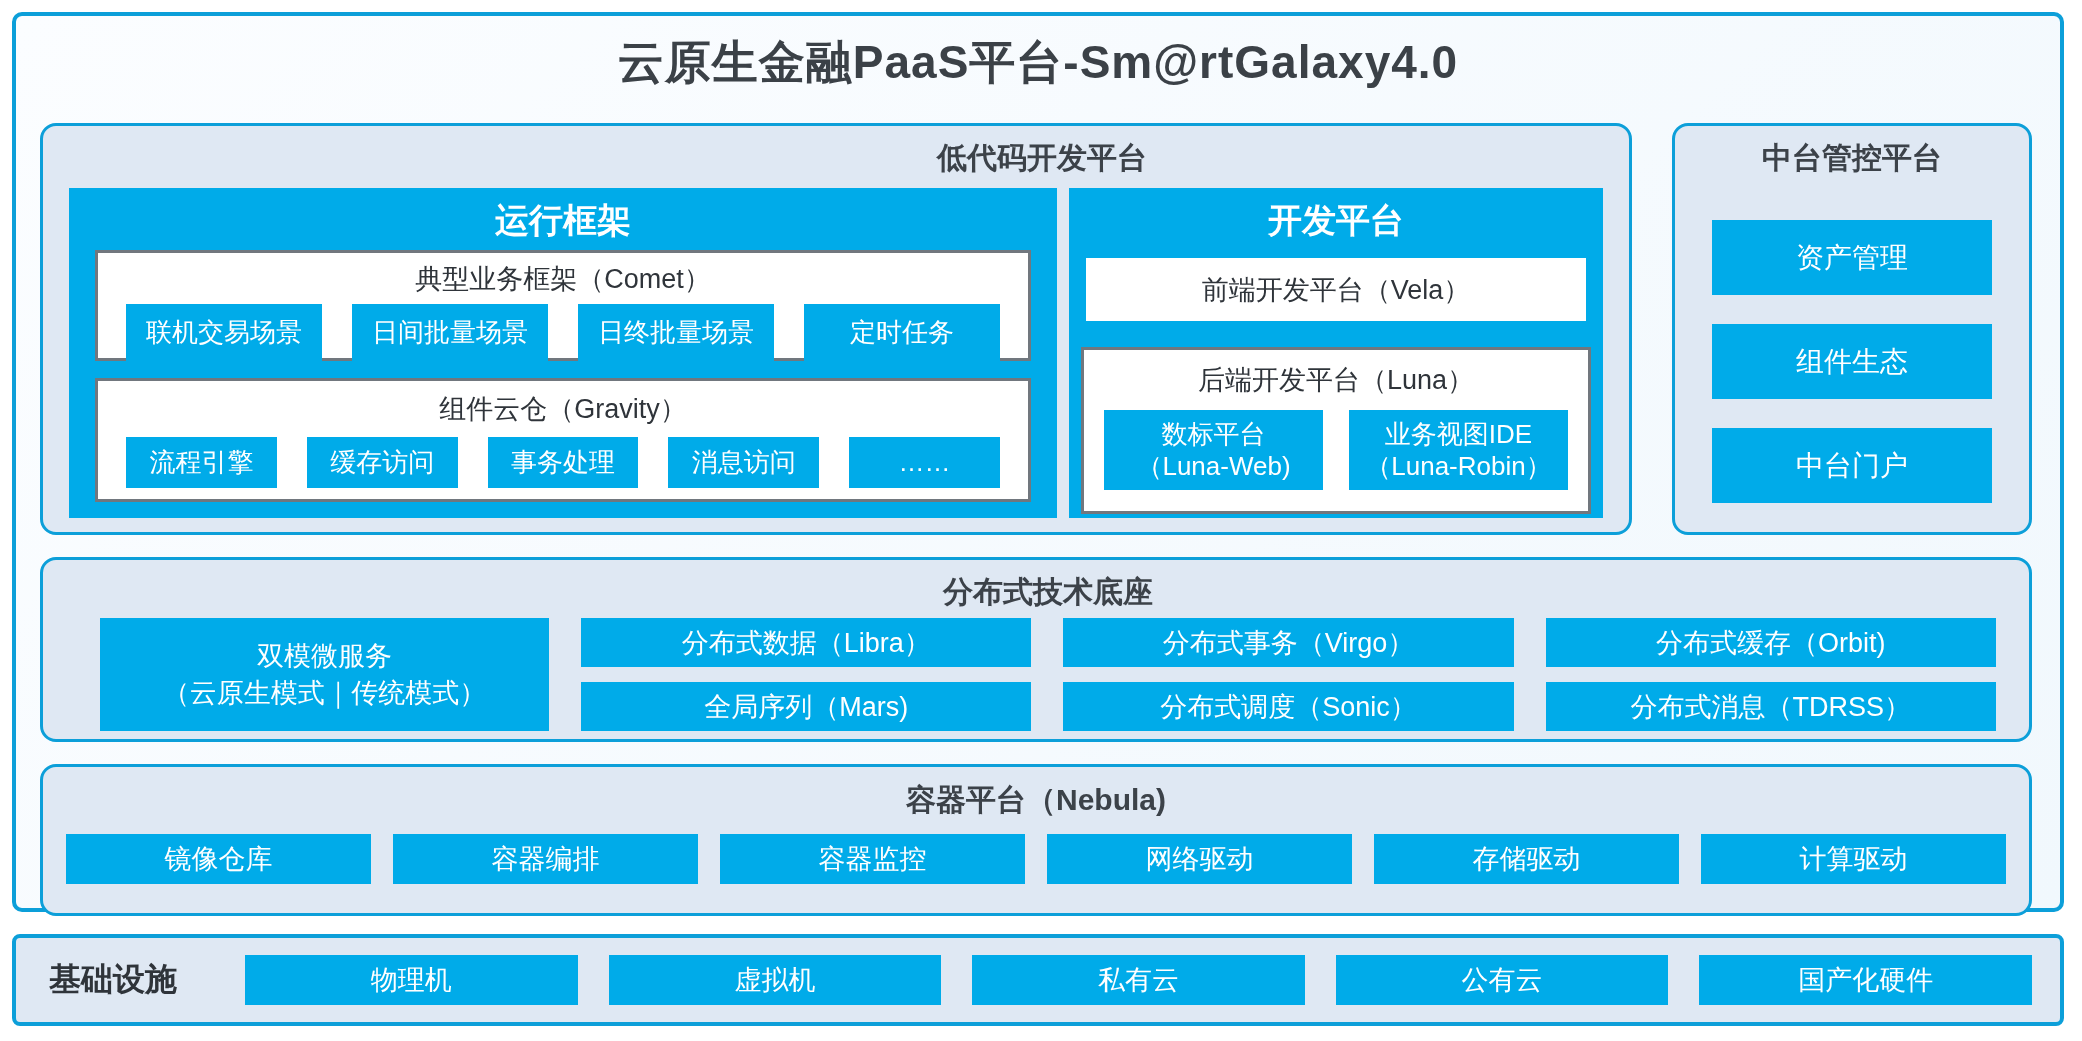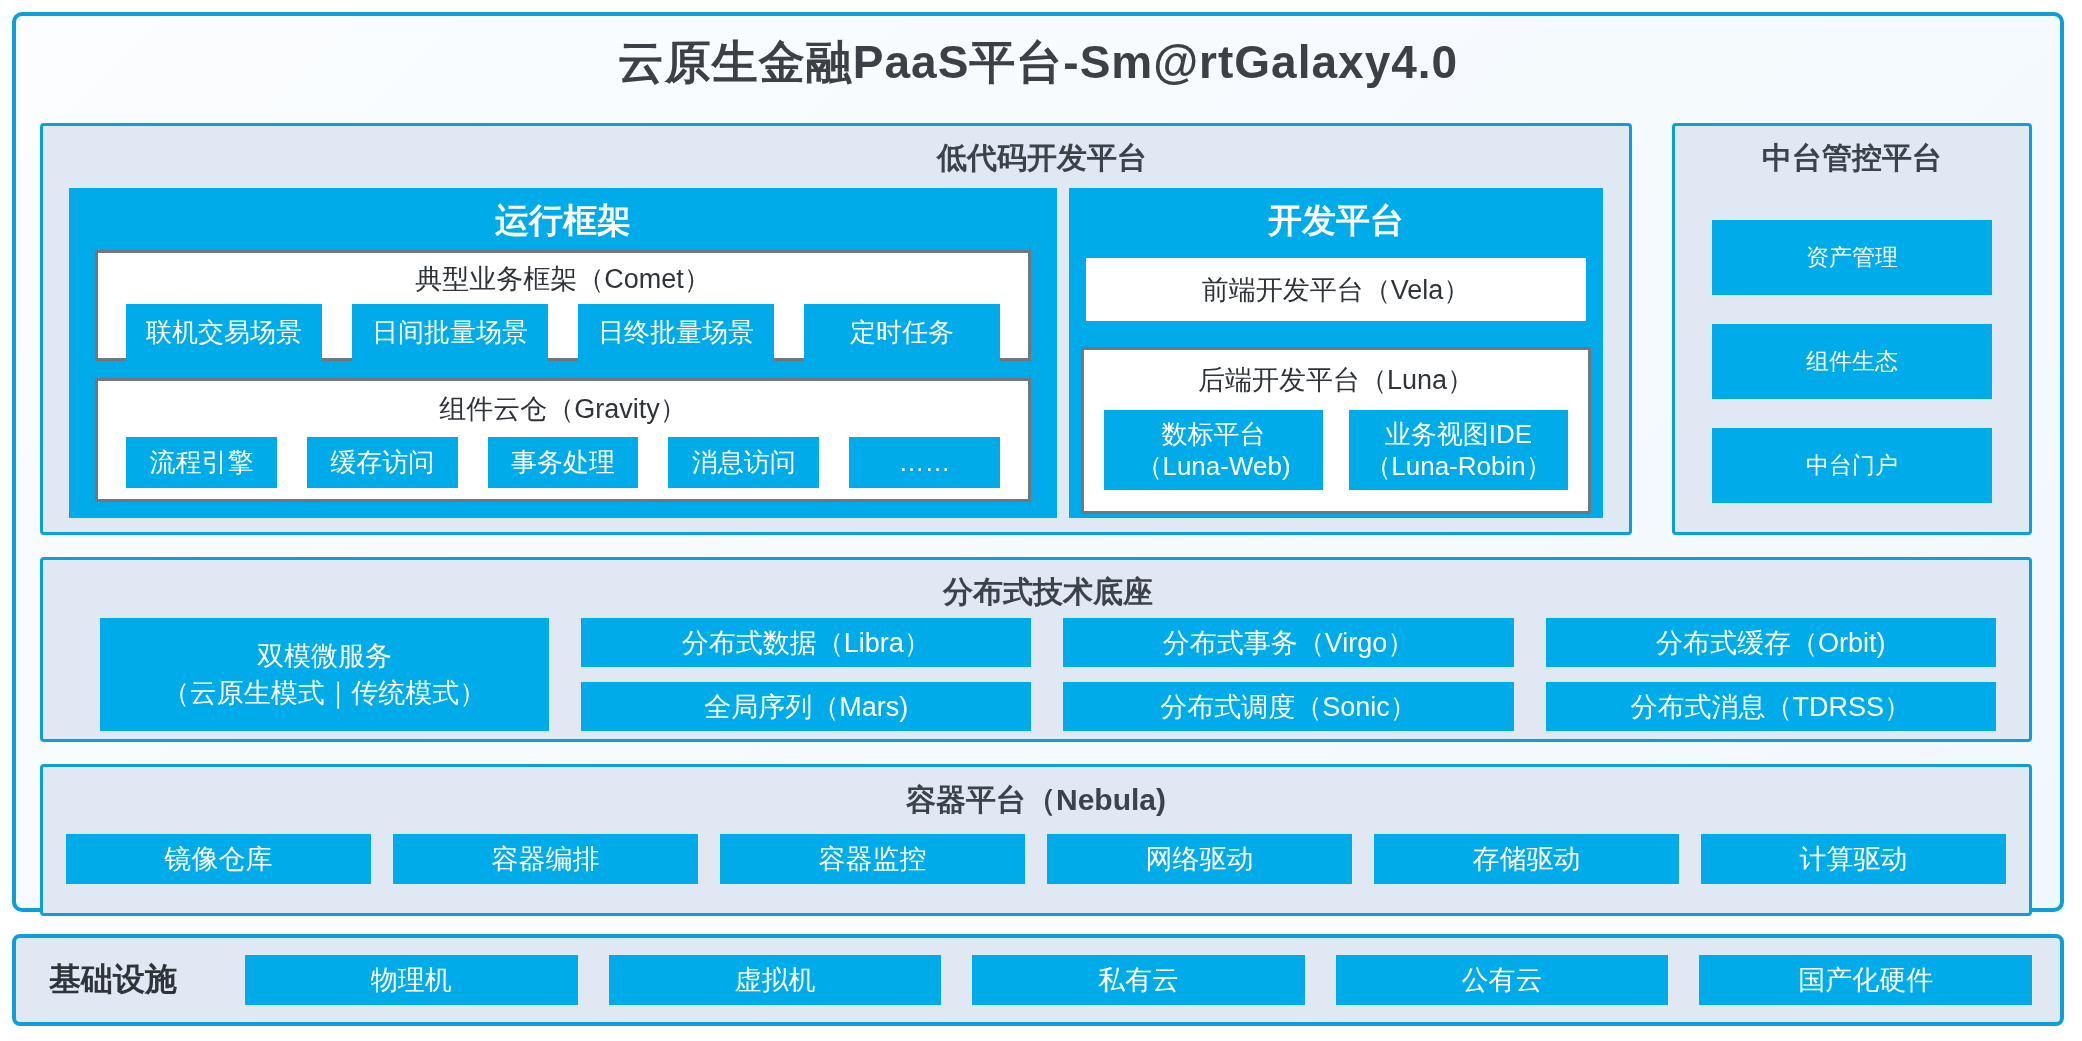--- a/index.html
+++ b/index.html
@@ -13,21 +13,21 @@
     position:absolute;left:12px;top:12px;width:2052px;height:900px;
     border:4px solid #0c9fd9;border-radius:10px;
     background:linear-gradient(135deg,#fbfdff 0%,#f1f8fd 100%);
     box-sizing:border-box;
   }
   .main-title{
     margin-top:16px;text-align:center;
     font-size:46px;font-weight:bold;color:#3b4147;letter-spacing:1px;
   }
   .panel{
-    background:#dfe8f3;border:3px solid #0c9fd9;border-radius:4px;
+    background:#dfe8f3;border:3px solid #0c9fd9;border-radius:16px;
     box-sizing:border-box;
   }
   .panel-title{
     margin-top:10px;height:44px;line-height:44px;text-align:center;
     font-size:30px;font-weight:bold;color:#3c4249;
   }
   .panel-title.shifted{transform:translateX(206px);}
   .row1{position:absolute;left:24px;top:107px;width:1992px;height:412px;display:flex;gap:40px;}
   .panel-lowcode{width:1592px;height:412px;}
   .panel-mid{width:360px;height:412px;}
@@ -60,21 +60,21 @@
   .vela{
     background:#ffffff;margin:14px 17px 0;height:63px;
     display:flex;align-items:center;justify-content:center;
     font-size:27px;color:#2f343a;
   }
   .luna{margin:26px 12px 0;height:167px;}
   .luna .box-title{padding-top:8px;height:44px;line-height:44px;}
   .luna-btns{display:flex;gap:26px;padding:8px 20px 0;}
   .btn-2line{flex-direction:column;height:80px;line-height:1.25;}
   .mid-btns{display:flex;flex-direction:column;gap:29px;padding:40px 37px 0;}
-  .btn-lg{flex:none;height:75px;font-size:23px;}
+  .btn-lg{flex:none;height:75px;font-size:28px;}
   .row2{position:absolute;left:24px;top:541px;width:1992px;height:185px;padding-left:24px;}
   .dist-grid{display:flex;gap:32px;padding:4px 33px 0;justify-content:center;}
   .btn-tall{flex:none;width:449px;height:113px;flex-direction:column;font-size:27px;line-height:1.35;}
   .dist-col{flex:1;display:flex;flex-direction:column;gap:15px;}
   .dist-col .btn{flex:none;height:49px;font-size:27px;}
   .row3{position:absolute;left:24px;top:748px;width:1992px;height:152px;}
   .row3 .panel-title{margin-top:11px;}
   .neb-row{display:flex;gap:22px;padding:12px 23px 0;}
   .neb-row .btn{height:50px;font-size:27px;}
   .infra{

